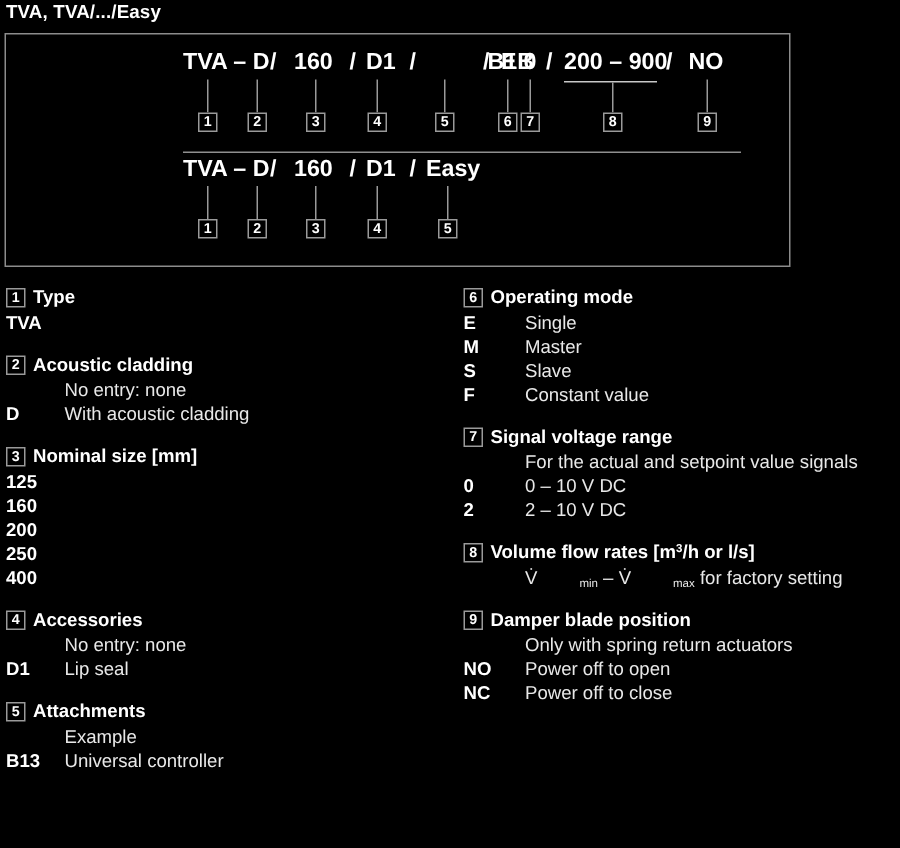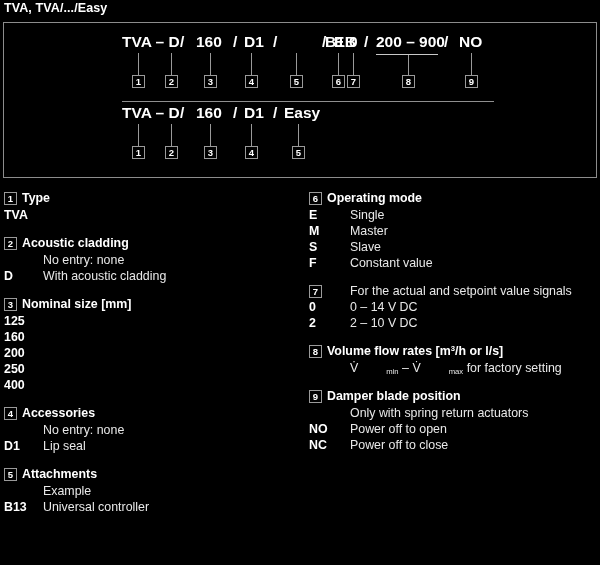--- a/index.html
+++ b/index.html
@@ -26,21 +26,21 @@
     font-weight: bold;
     letter-spacing: 0.1px;
     white-space: nowrap;
   }
 
   
   .code-panel {
     position: absolute;
     left: 3px;
     top: 22px;
-    width: 594px;
+    width: 524px;
     height: 156px;
     border: 1px solid #8c8c8c;
     box-sizing: border-box;
   }
 
   .code-block {
     position: absolute;
     left: 0;
     width: 100%;
   }
@@ -305,28 +305,28 @@
       <div class="legend-row">
         <span class="rk">S</span>
         <span class="rv">Slave</span>
       </div>
       <div class="legend-row">
         <span class="rk">F</span>
         <span class="rv">Constant value</span>
       </div>
     </div>
     <div class="legend-group">
-      <div class="group-head"><span class="marker">7</span></div>
+      <div class="group-head"><span class="marker">7</span><span>Signal voltage range</span></div>
       <div class="legend-row">
         <span class="rk"></span>
         <span class="rv">For the actual and setpoint value signals</span>
       </div>
       <div class="legend-row">
         <span class="rk">0</span>
-        <span class="rv">0 – 14 V DC</span>
+        <span class="rv">0 – 10 V DC</span>
       </div>
       <div class="legend-row">
         <span class="rk">2</span>
         <span class="rv">2 – 10 V DC</span>
       </div>
     </div>
     <div class="legend-group">
       <div class="group-head"><span class="marker">8</span><span>Volume flow rates [m<sup>3</sup>/h or l/s]</span></div>
       <div class="legend-row">
         <span class="rk"></span>

